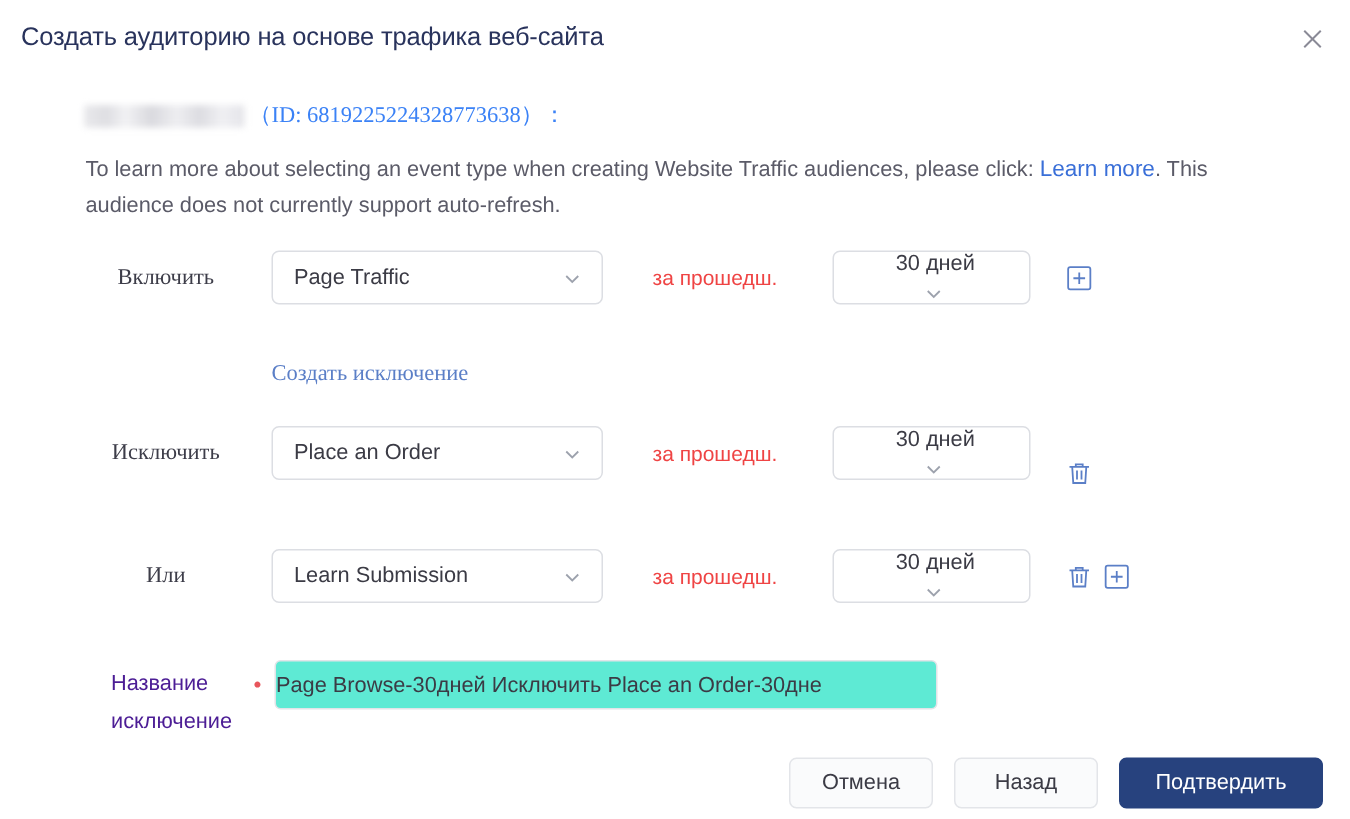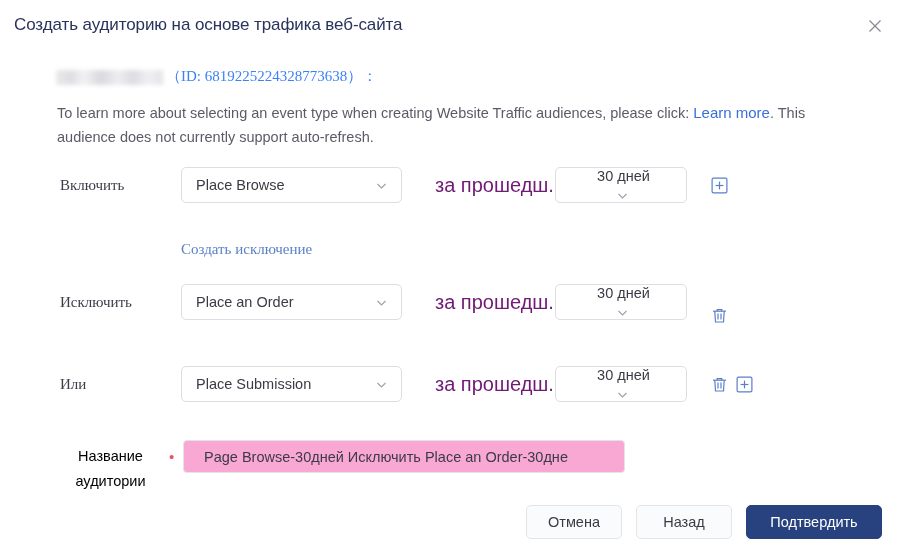--- a/index.html
+++ b/index.html
@@ -105,21 +105,21 @@
     align-items: center;
   }
   .row-include  { top: 167px; }
   .row-exclude  { top: 284px; }
   .row-or       { top: 366px; }
 
   .row-label {
     position: absolute;
     left: 60px;
     width: 101px;
-    text-align: left;
+    text-align: center;
     font-family: "Liberation Serif", serif;
     font-size: 15px;
     color: #3d3d49;
     white-space: nowrap;
   }
 
   .select-box {
     position: absolute;
     left: 181px;
     width: 221px;
@@ -144,22 +144,22 @@
     height: 13px;
     color: #9da2ad;
     flex-shrink: 0;
     margin-right: 3px;
   }
   .chev svg { display: block; }
 
   .period-label {
     position: absolute;
     left: 435px;
-    font-size: 20px;
-    color: #701a75;
+    font-size: 14px;
+    color: #ef4444;
     white-space: nowrap;
   }
 
   .days-box {
     position: absolute;
     left: 555px;
     width: 132px;
     height: 36px;
     border: 1px solid #dcdee3;
     border-radius: 5px;
@@ -203,49 +203,49 @@
     font-family: "Liberation Serif", serif;
     font-size: 15px;
     color: #5b7fc7;
     cursor: pointer;
     white-space: nowrap;
   }
 
   
   .name-label {
     position: absolute;
-    left: 60px;
+    left: 74px;
     top: 444px;
     width: 101px;
-    text-align: center;
+    text-align: left;
     font-size: 14.5px;
     line-height: 25px;
-    color: #000000;
+    color: #4c1d95;
   }
   .req-star {
     position: absolute;
     left: 169px;
     top: 449px;
     color: #e8565c;
     font-size: 15px;
     line-height: 1;
   }
   .name-input {
     position: absolute;
     left: 183px;
     top: 440px;
     width: 442px;
     height: 33px;
     border: 1px solid #e2e4e8;
     border-radius: 4px;
-    background: #f9a8d4;
+    background: #5eead4;
     font-family: "Liberation Sans", sans-serif;
     font-size: 14.5px;
     color: #3b3b45;
-    padding: 0 20px;
+    padding: 0 0;
     outline: none;
   }
 
   
   .footer {
     position: absolute;
     left: 0;
     top: 497px;
     width: 900px;
     height: 49px;
@@ -300,21 +300,21 @@
     <span class="id-text">（ID: 6819225224328773638）：</span>
   </div>
 
   <div class="intro-para">
     <span>To learn more about selecting an event type when creating Website Traffic audiences, please click: </span><span class="link">Learn more</span><span>. This audience does not currently support auto-refresh.</span>
   </div>
 
   <div class="row row-include">
     <div class="row-label">Включить</div>
     <div class="select-box">
-      <span class="select-value">Place Browse</span>
+      <span class="select-value">Page Traffic</span>
       <span class="chev">
         <svg width="13" height="13" viewBox="0 0 13 13" fill="none" stroke="currentColor" stroke-width="1.2">
           <polyline points="2.5,5 6.5,9 10.5,5"></polyline>
         </svg>
       </span>
     </div>
     <div class="period-label">за прошедш.</div>
     <div class="days-box">
       <span class="days-value">30 дней</span>
       <span class="chev">
@@ -362,21 +362,21 @@
       <path d="M6.2 4.2 V2.6 h4.6 V4.2"></path>
       <path d="M3.8 4.2 L4.5 15 h8 L13.2 4.2"></path>
       <line x1="7" y1="6.6" x2="7" y2="12.6"></line>
       <line x1="10" y1="6.6" x2="10" y2="12.6"></line>
     </svg>
   </div>
 
   <div class="row row-or">
     <div class="row-label">Или</div>
     <div class="select-box">
-      <span class="select-value">Place Submission</span>
+      <span class="select-value">Learn Submission</span>
       <span class="chev">
         <svg width="13" height="13" viewBox="0 0 13 13" fill="none" stroke="currentColor" stroke-width="1.2">
           <polyline points="2.5,5 6.5,9 10.5,5"></polyline>
         </svg>
       </span>
     </div>
     <div class="period-label">за прошедш.</div>
     <div class="days-box">
       <span class="days-value">30 дней</span>
       <span class="chev">
@@ -399,21 +399,21 @@
   <div class="icon-btn ic-add-or">
     <svg width="17" height="17" viewBox="0 0 17 17" fill="none" stroke="currentColor" stroke-width="1.2">
       <rect x="1.1" y="1.1" width="14.8" height="14.8" rx="1.4"></rect>
       <line x1="8.5" y1="4.6" x2="8.5" y2="12.4"></line>
       <line x1="4.6" y1="8.5" x2="12.4" y2="8.5"></line>
     </svg>
   </div>
 
   <div class="name-label">
     <div>Название</div>
-    <div>аудитории</div>
+    <div>исключение</div>
   </div>
   <div class="req-star">•</div>
   <input class="name-input" type="text" value="Page Browse-30дней Исключить Place an Order-30дне" style="">
 
   <div class="footer">
     <div class="btn btn-secondary">Отмена</div>
     <div class="btn btn-secondary">Назад</div>
     <div class="btn btn-primary">Подтвердить</div>
   </div>
 

